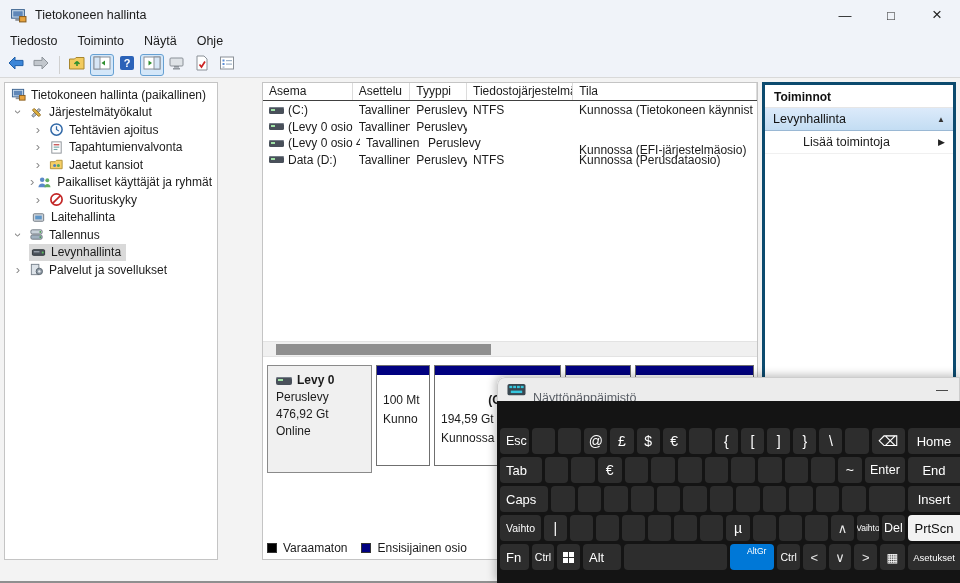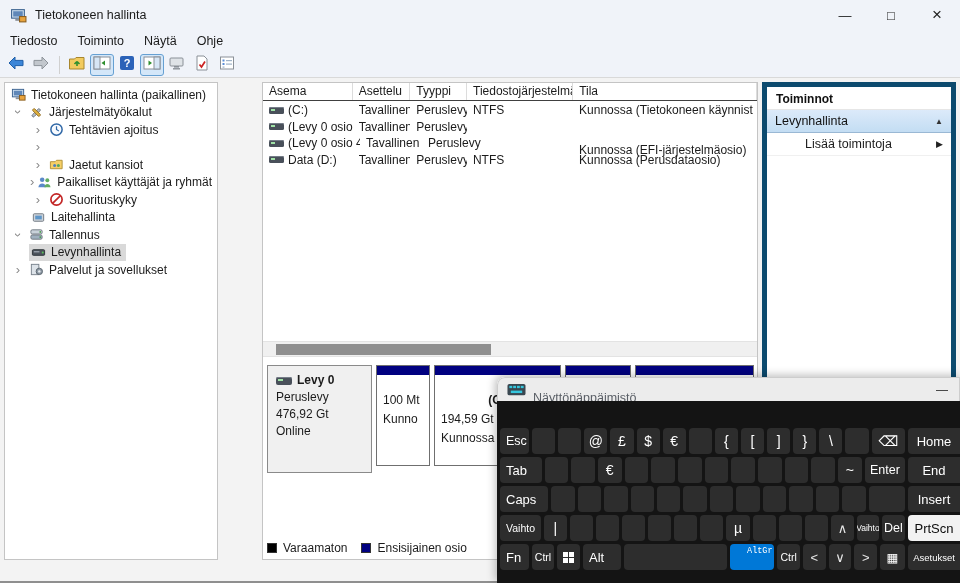--- a/index.html
+++ b/index.html
@@ -51,21 +51,21 @@
   .drive-ico{display:inline-block;width:16px;height:8px;background:#49505a;border-radius:2px;box-shadow:inset 0 1px 0 #757d88;position:relative;}
   .drive-ico::after{content:"";position:absolute;left:2px;top:2px;width:5px;height:2px;background:#9fe2a5;}
   .part{position:absolute;top:6px;height:101px;border:1px solid #6f6f6f;background:#fff;}
   .part .pbar{height:11px;background:#000080;border-bottom:2px solid #fff;}
   .part .ptxt{padding:14px 4px 0 6px;font-size:12px;line-height:19px;color:#1b1b1b;white-space:nowrap;overflow:hidden;}
   .part .ptxt b{display:block;text-align:center;}
   .legend{position:absolute;left:4px;top:182px;display:flex;align-items:center;gap:14px;font-size:12px;color:#1b1b1b;}
   .legend .li{display:flex;align-items:center;gap:6px;}
   .lsq{width:10px;height:10px;display:inline-block;border:1px solid #333;}
 
-  .actions-panel{position:absolute;left:762px;top:82px;width:194px;height:478px;background:#fff;border:5px solid #0c4a6e;overflow:hidden;}
+  .actions-panel{position:absolute;left:762px;top:82px;width:194px;height:478px;background:#fff;border:3px solid #0c4a6e;overflow:hidden;}
   .actions-header{height:23px;font-size:12px;font-weight:bold;color:#111;padding:5px 0 0 9px;border-bottom:1px solid #e6e6e6;}
   .action-group{height:23px;background:linear-gradient(#dceafa,#c3ddf3);border-bottom:1px solid #9ab8d4;display:flex;align-items:center;font-size:12.5px;color:#111;padding:0 8px;}
   .action-group .lbl{flex:1;}
   .caret{font-size:8px;color:#333;}
   .action-more{height:23px;display:flex;align-items:center;font-size:12.5px;color:#1b1b1b;padding:0 8px 0 38px;border-bottom:1px solid #f0f0f0;}
   .action-more .lbl{flex:1;}
   .tri{font-size:9px;color:#222;}
 
   .statusbar{position:absolute;left:0;top:560px;right:0;height:21px;background:#f3f3f3;}
 
@@ -76,21 +76,21 @@
   .osk-title .ttl{flex:1;margin-top:17px;}
   .osk-min{width:34px;text-align:center;color:#333;font-size:12px;}
   .osk-body{position:relative;height:182px;background:#141414;}
   #oskMain{position:absolute;left:3px;top:27px;width:405px;display:flex;flex-direction:column;gap:3px;}
   .krow{display:flex;gap:3px;height:26px;}
   .k{background:#2d2d2d;border-radius:4px;color:#fff;display:flex;align-items:center;justify-content:center;font-size:14px;min-width:0;overflow:hidden;}
   .k.left{justify-content:flex-start;padding-left:6px;font-size:13px;}
   .k.sm{font-size:12.5px;}
   .k.sm2{font-size:10.5px;}
   .k.tiny{font-size:8.5px;}
-  .k.accent{background:#0078d7;align-items:flex-start;justify-content:flex-start;padding:2px 0 0 17px;font-family:Liberation Mono, monospace;}
+  .k.accent{background:#0078d7;align-items:flex-start;justify-content:flex-start;padding:2px 0 0 17px;}
   .k.pressed{background:#f2f2f2;color:#0b0b0b;}
   .k.arrow{font-size:13px;color:#e8e8e8;}
   #oskSide{position:absolute;left:411px;top:27px;width:52px;display:flex;flex-direction:column;gap:3px;}
   #oskSide .k{height:26px;font-size:13px;border-radius:4px 0 0 4px;}
   #oskSide .k.tiny{font-size:9.5px;}
   .winlogo{display:inline-grid;grid-template-columns:5px 5px;grid-template-rows:5px 5px;gap:1px;}
   .winlogo i{background:#fff;display:block;}
 </style>
 </head>
 <body>
@@ -215,20 +215,31 @@
               <svg viewBox="0 0 16 16">
                 <circle cx="8" cy="8" r="6" fill="#f8fbff" stroke="#2f67a6" stroke-width="1.6"></circle>
                 <path d="M8 4.5V8l2.5 1.5" stroke="#2f67a6" stroke-width="1.3" fill="none"></path>
               </svg>
             </span>
             <span>Tehtävien ajoitus</span>
           </span>
         </div>
         <div class="tree-row" style="padding-left: 24px;">
           <span class="chev">›</span>
+          <span class="tnode">
+            <span class="ticon">
+              <svg viewBox="0 0 16 16">
+                <rect x="3" y="2" width="10" height="12" fill="#fff" stroke="#8b9096"></rect>
+                <rect x="5" y="4.5" width="6" height="1.2" fill="#bb3333"></rect>
+                <rect x="5" y="7" width="6" height="1.2" fill="#77aaaa"></rect>
+                <rect x="5" y="9.5" width="4" height="1.2" fill="#77aaaa"></rect>
+              </svg>
+            </span>
+            <span>Tapahtumienvalvonta</span>
+          </span>
         </div>
         <div class="tree-row" style="padding-left: 24px;">
           <span class="chev">›</span>
           <span class="tnode">
             <span class="ticon">
               <svg viewBox="0 0 16 16">
                 <path d="M1.5 5h5l1.5-1.5h6v9H1.5z" fill="#f6cf67" stroke="#b08f35"></path>
                 <circle cx="6" cy="9" r="1.6" fill="#4d7fc0"></circle>
                 <circle cx="10" cy="9" r="1.6" fill="#58a85a"></circle>
               </svg>

